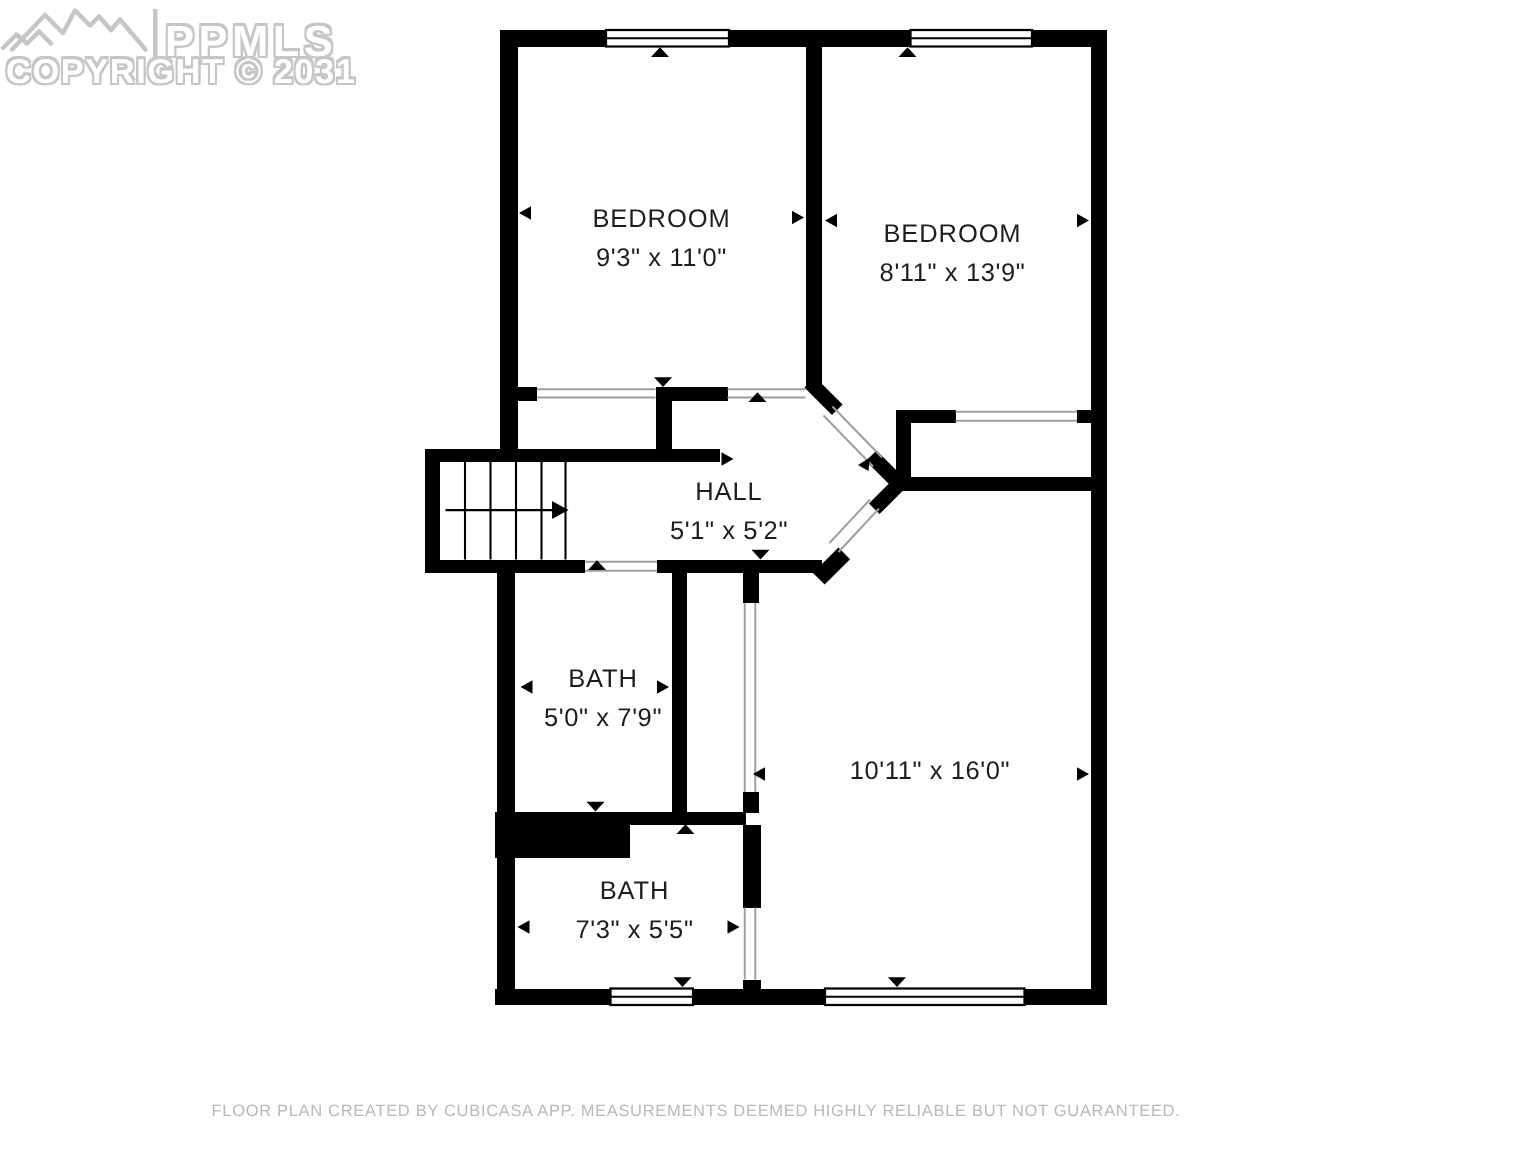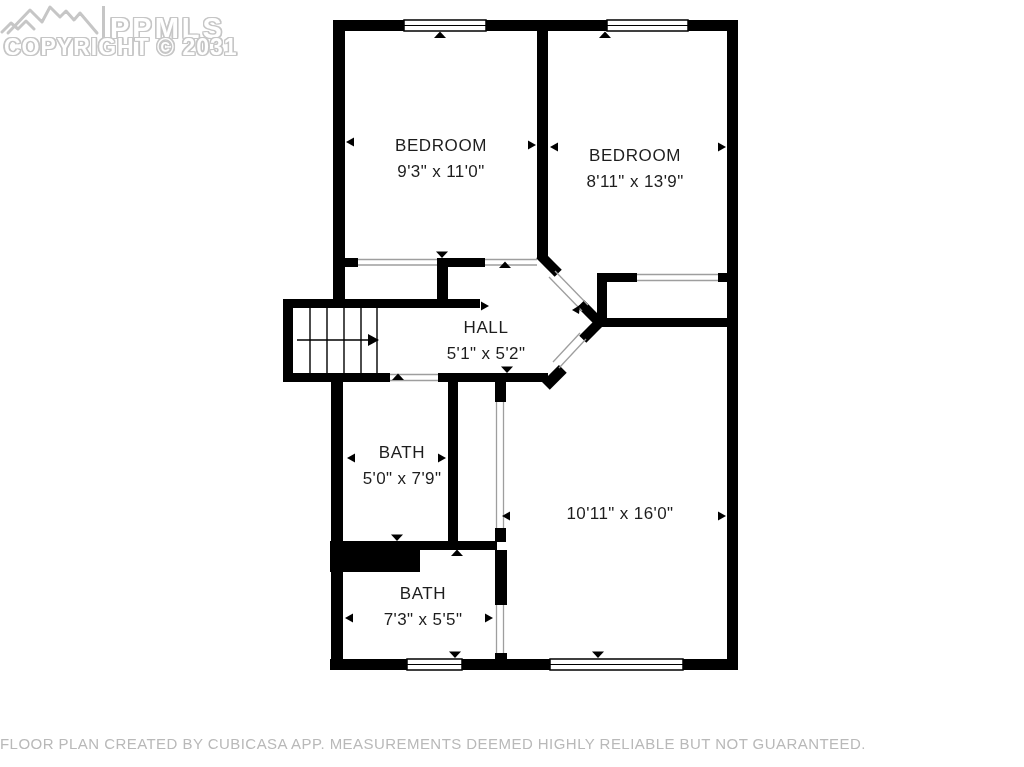--- a/index.html
+++ b/index.html
@@ -22,22 +22,22 @@
   #wm-bar{position:absolute;left:102px;top:6px;width:3px;height:32px;background:#c6c6c6;}
   
   .room-label{
     position:absolute;transform:translate(-50%,-50%);
     text-align:center;color:#1d1d1d;white-space:nowrap;
   }
   .room-name{font-size:17px;letter-spacing:0.6px;line-height:26px;}
   .room-dims{font-size:17px;letter-spacing:0.4px;line-height:26px;}
   
   #footer-disclaimer{
-    position:absolute;left:0;right:0;top:735px;text-align:left;
-    font-size:15px;color:#b9b9b9;letter-spacing:0.45px;white-space:nowrap;
+    position:absolute;left:0;right:0;top:735px;text-align:center;
+    font-size:11px;color:#b9b9b9;letter-spacing:0.45px;white-space:nowrap;
   }
   svg{position:absolute;left:0;top:0;}
 </style>
 </head>
 <body>
 
 <div id="stage">
 
   <div id="watermark">
     <svg width="100" height="40" viewBox="0 0 100 40">

